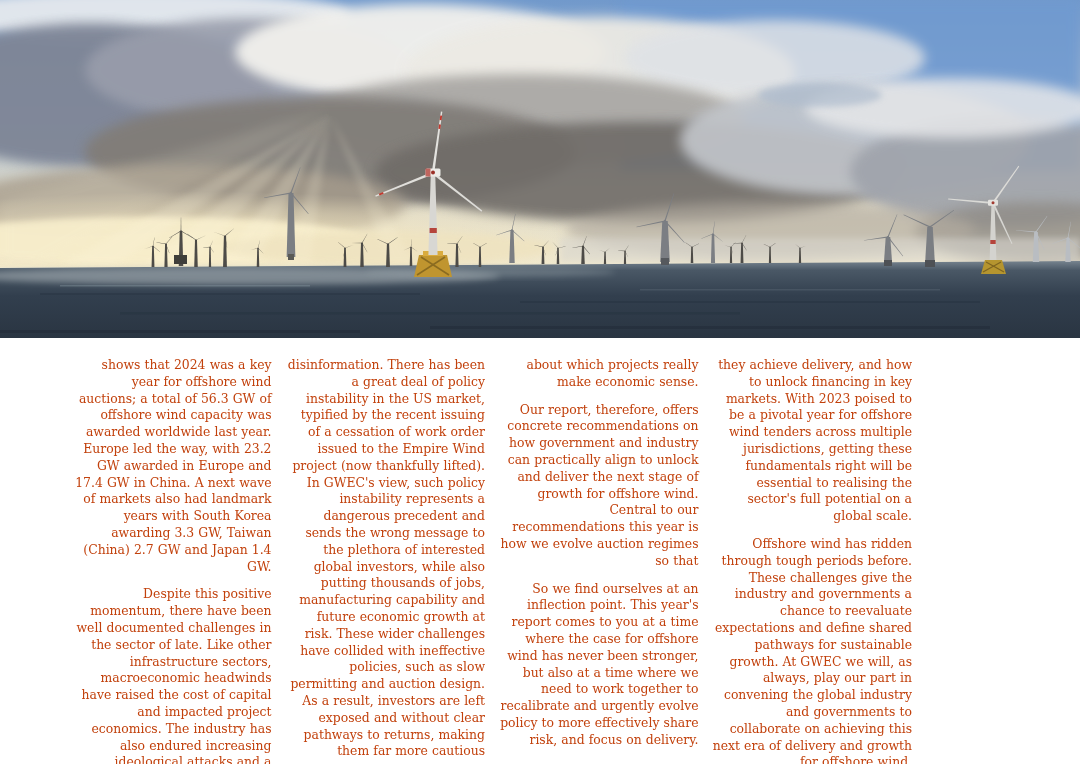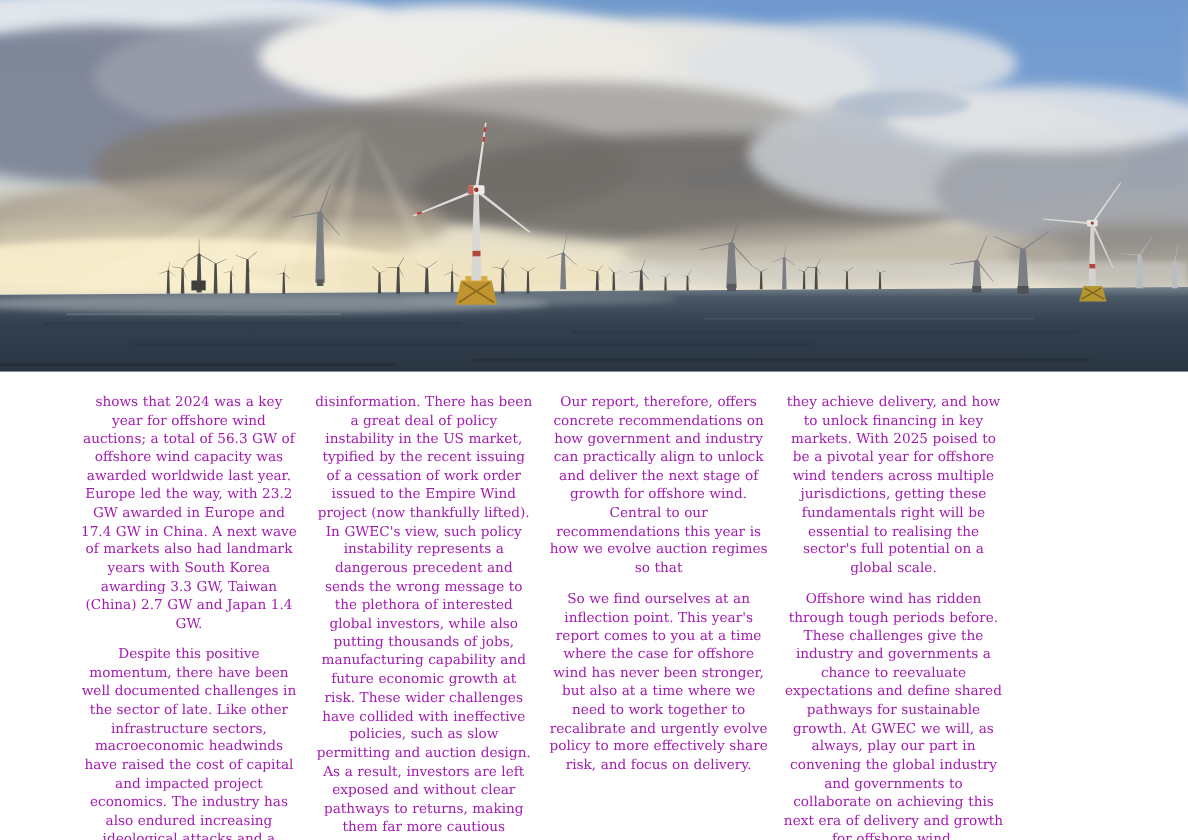--- a/index.html
+++ b/index.html
@@ -1,22 +1,22 @@
 <!DOCTYPE html>
 <html><head>
 <meta charset="utf-8">
 <style>
   html,body{margin:0;padding:0;background:#ffffff;}
   .page{position:relative;width:1080px;height:764px;background:#ffffff;overflow:hidden;
         font-family:"DejaVu Serif", serif;}
   .hero{position:absolute;left:0;top:0;width:1080px;height:338px;display:block;}
   .content{position:absolute;left:72px;top:357px;width:840px;
            display:grid;grid-template-columns:repeat(4,1fr);column-gap:14px;}
-  .col p{margin:0 0 11px 0;font-size:12.4px;line-height:16.8px;color:#a21caf;
-         text-align:center;word-spacing:0.2px;}
+  .col p{margin:0 0 11px 0;font-size:12.4px;line-height:16.8px;color:#c2410c;
+         text-align:right;word-spacing:0.2px;}
   .pagefooter{position:absolute;left:72px;right:72px;top:721px;height:16px;
           display:flex;align-items:center;font-family:"Liberation Sans",sans-serif;}
   .brand{font-weight:700;font-size:11.5px;color:#4c4e50;letter-spacing:0.4px;}
   .fdivider{width:2px;height:13px;background:#a9cfe5;margin:0 7px;flex:0 0 auto;}
   .rtitle{font-size:10.3px;color:#8f9296;letter-spacing:0.45px;}
   .pagenum{margin-left:auto;color:#2cb5b2;font-weight:700;font-size:11.5px;}
   
   .tD{fill:#4d4b47;}
   .tM{fill:#7b7e83;}
   .tL{fill:#b9bdc2;}
@@ -288,23 +288,24 @@
 
   <main class="content">
     <section class="col">
       <p>shows that 2024 was a key year for offshore wind auctions; a total of 56.3 GW of offshore wind capacity was awarded worldwide last year. Europe led the way, with 23.2 GW awarded in Europe and 17.4 GW in China. A next wave of markets also had landmark years with South Korea awarding 3.3 GW, Taiwan (China) 2.7 GW and Japan 1.4 GW.</p>
       <p>Despite this positive momentum, there have been well documented challenges in the sector of late. Like other infrastructure sectors, macroeconomic headwinds have raised the cost of capital and impacted project economics. The industry has also endured increasing ideological attacks and a persistent and rising tide of</p>
     </section>
     <section class="col">
       <p>disinformation. There has been a great deal of policy instability in the US market, typified by the recent issuing of a cessation of work order issued to the Empire Wind project (now thankfully lifted). In GWEC's view, such policy instability represents a dangerous precedent and sends the wrong message to the plethora of interested global investors, while also putting thousands of jobs, manufacturing capability and future economic growth at risk. These wider challenges have collided with ineffective policies, such as slow permitting and auction design. As a result, investors are left exposed and without clear pathways to returns, making them far more cautious</p>
     </section>
     <section class="col">
+      <p>about which projects really make economic sense.</p>
       <p>Our report, therefore, offers concrete recommendations on how government and industry can practically align to unlock and deliver the next stage of growth for offshore wind. Central to our recommendations this year is how we evolve auction regimes so that</p>
       <p>So we find ourselves at an inflection point. This year's report comes to you at a time where the case for offshore wind has never been stronger, but also at a time where we need to work together to recalibrate and urgently evolve policy to more effectively share risk, and focus on delivery.</p>
     </section>
     <section class="col">
-      <p>they achieve delivery, and how to unlock financing in key markets. With 2025 poised to be a pivotal year for offshore wind tenders across multiple jurisdictions, getting these fundamentals right will be essential to realising the sector's full potential on a global scale.</p>
+      <p>they achieve delivery, and how to unlock financing in key markets. With 2023 poised to be a pivotal year for offshore wind tenders across multiple jurisdictions, getting these fundamentals right will be essential to realising the sector's full potential on a global scale.</p>
       <p>Offshore wind has ridden through tough periods before. These challenges give the industry and governments a chance to reevaluate expectations and define shared pathways for sustainable growth. At GWEC we will, as always, play our part in convening the global industry and governments to collaborate on achieving this next era of delivery and growth for offshore wind.</p>
     </section>
   </main>
 
 
 </div>
 
 </body></html>

